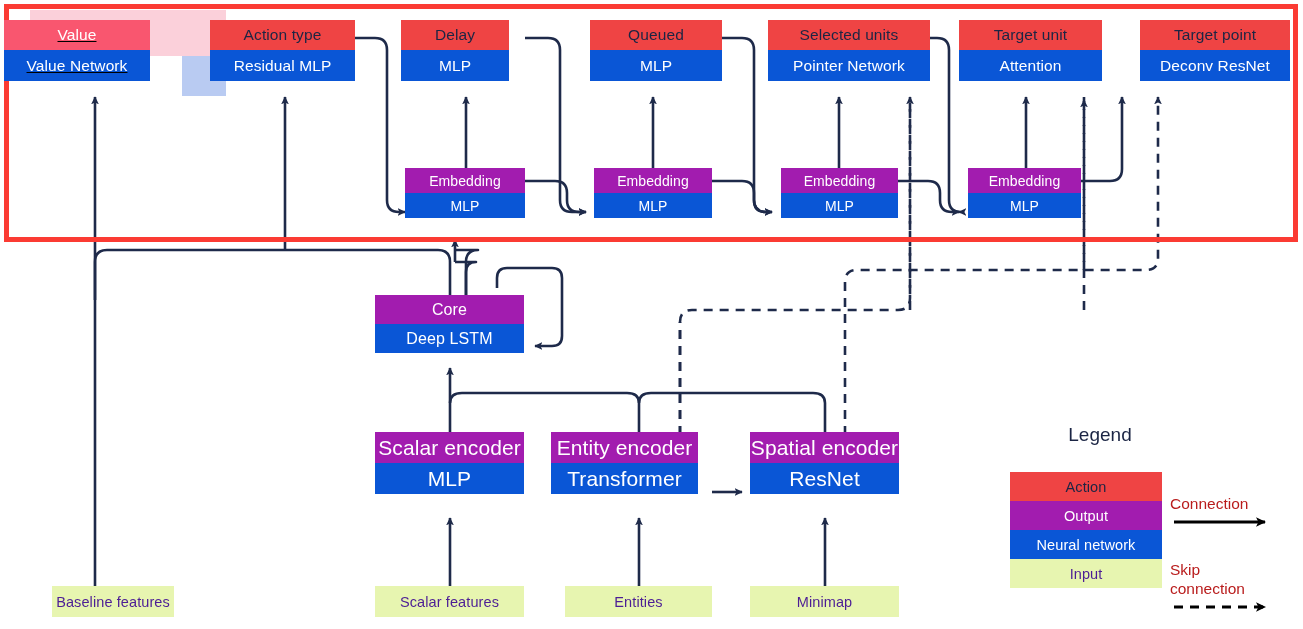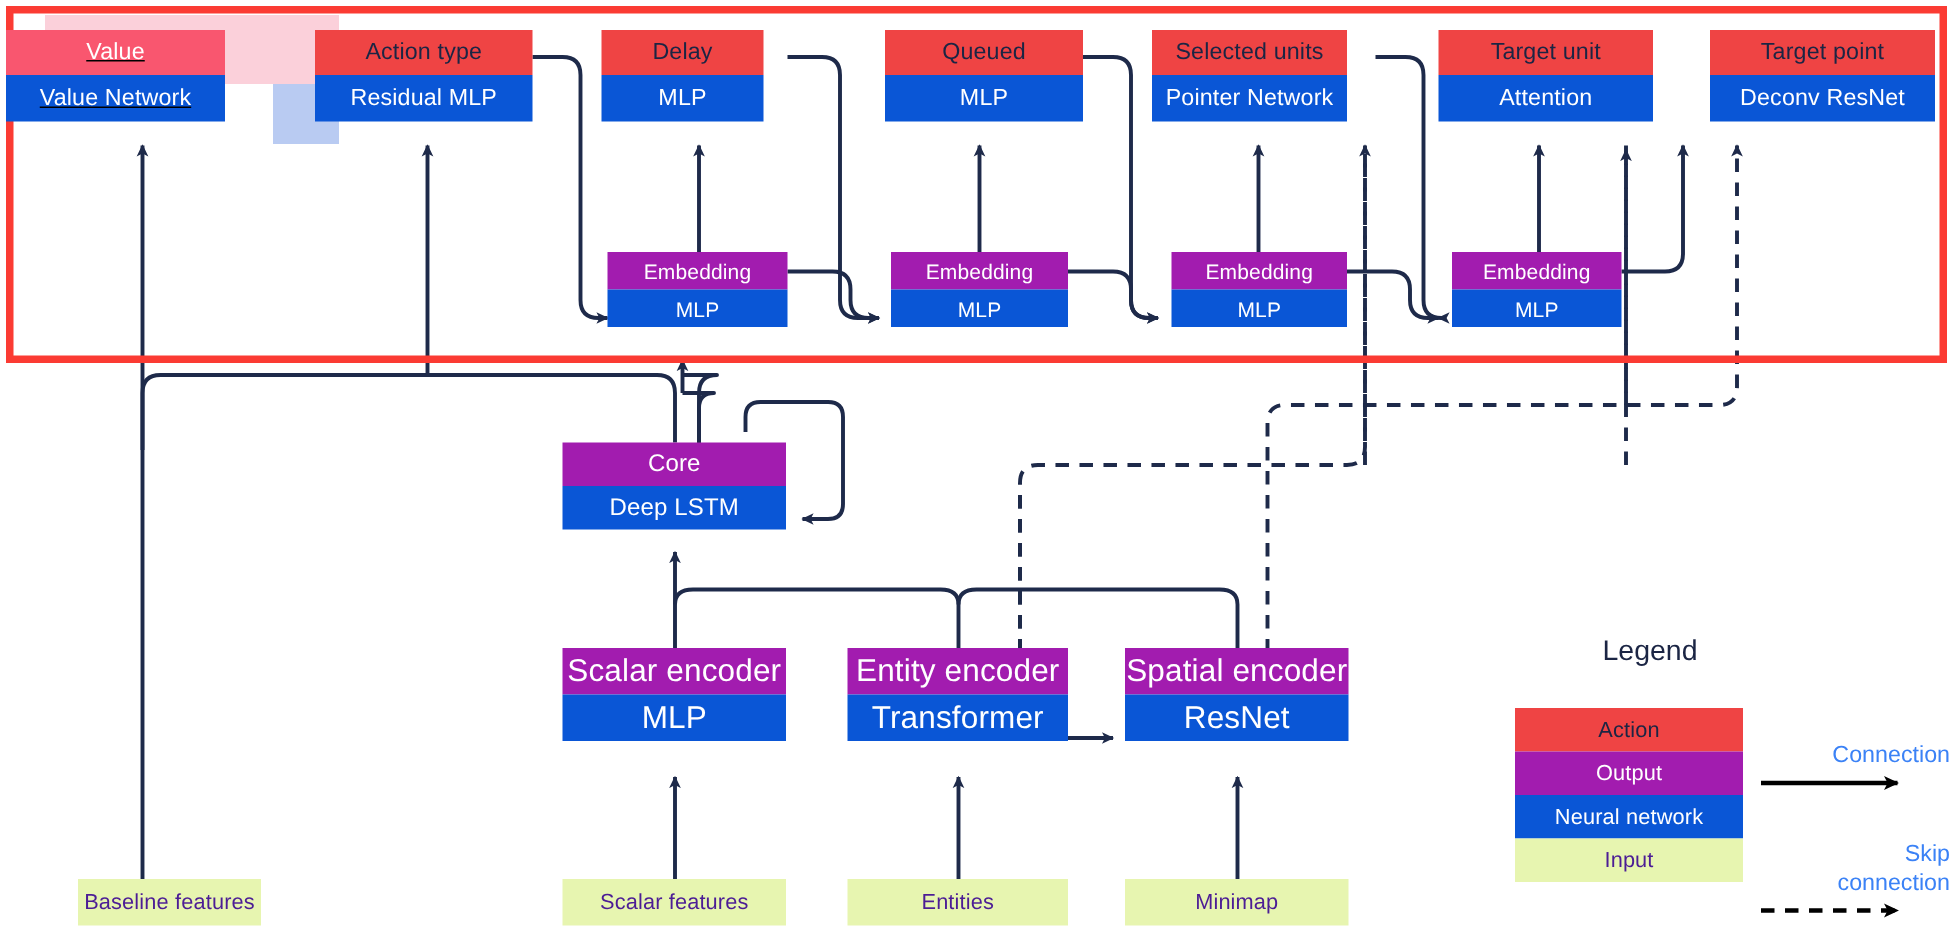--- a/index.html
+++ b/index.html
@@ -59,22 +59,22 @@
 
   
   #legend{position:absolute;}
   #legend-title{
     position:absolute;text-align:center;
     font-size:19px;color:#1b2544;white-space:nowrap;
   }
   .legend-stack{position:absolute;}
   .legend-stack .seg{height:29px;font-size:14.5px;}
   .legend-lbl{
-    position:absolute;text-align:right;font-size:15.5px;
-    color:#3b82f6;white-space:nowrap;line-height:19px;
+    position:absolute;text-align:left;font-size:15.5px;
+    color:#b91c1c;white-space:nowrap;line-height:19px;
   }
 </style>
 </head>
 <body>
 
 <div id="stage" data-name="diagram-canvas">
 
   <svg id="edges" data-name="connection-edges" viewBox="0 0 1303 629" xmlns="http://www.w3.org/2000/svg">
     <defs>
       <marker id="ah" markerWidth="9" markerHeight="9" refX="7.4" refY="4.5" orient="auto" markerUnits="userSpaceOnUse">
@@ -169,21 +169,21 @@
   <div class="node row-top" data-name="head-delay" style="left:401px;top:20px;width:108px;">
     <div class="seg seg-action" data-name="head-delay-action">Delay</div>
     <div class="seg seg-nn" data-name="head-delay-network">MLP</div>
   </div>
 
   <div class="node row-top" data-name="head-queued" style="left:590px;top:20px;width:132px;">
     <div class="seg seg-action" data-name="head-queued-action">Queued</div>
     <div class="seg seg-nn" data-name="head-queued-network">MLP</div>
   </div>
 
-  <div class="node row-top" data-name="head-selected-units" style="left:768px;top:20px;width:130px;">
+  <div class="node row-top" data-name="head-selected-units" style="left:768px;top:20px;width:162px;">
     <div class="seg seg-action" data-name="head-selected-units-action">Selected units</div>
     <div class="seg seg-nn" data-name="head-selected-units-network">Pointer Network</div>
   </div>
 
   <div class="node row-top" data-name="head-target-unit" style="left:959px;top:20px;width:143px;">
     <div class="seg seg-action" data-name="head-target-unit-action">Target unit</div>
     <div class="seg seg-nn" data-name="head-target-unit-network">Attention</div>
   </div>
 
   <div class="node row-top" data-name="head-target-point" style="left:1140px;top:20px;width:150px;">
@@ -214,21 +214,21 @@
   <div class="node core" data-name="core-module" style="left:375px;top:295px;width:149px;">
     <div class="seg seg-output" data-name="core-output-label">Core</div>
     <div class="seg seg-nn" data-name="core-network-label">Deep LSTM</div>
   </div>
 
   <div class="node enc" data-name="encoder-scalar" style="left:375px;top:432px;width:149px;">
     <div class="seg seg-output" data-name="encoder-scalar-output">Scalar encoder</div>
     <div class="seg seg-nn" data-name="encoder-scalar-network">MLP</div>
   </div>
 
-  <div class="node enc" data-name="encoder-entity" style="left:565px;top:432px;width:147px;">
+  <div class="node enc" data-name="encoder-entity" style="left:551px;top:432px;width:147px;">
     <div class="seg seg-output" data-name="encoder-entity-output">Entity encoder</div>
     <div class="seg seg-nn" data-name="encoder-entity-network">Transformer</div>
   </div>
 
   <div class="node enc" data-name="encoder-spatial" style="left:750px;top:432px;width:149px;">
     <div class="seg seg-output" data-name="encoder-spatial-output">Spatial encoder</div>
     <div class="seg seg-nn" data-name="encoder-spatial-network">ResNet</div>
   </div>
 
   <div class="inputbox" data-name="input-baseline-features" style="left:16px;top:586px;width:158px;padding-left:36px;">

